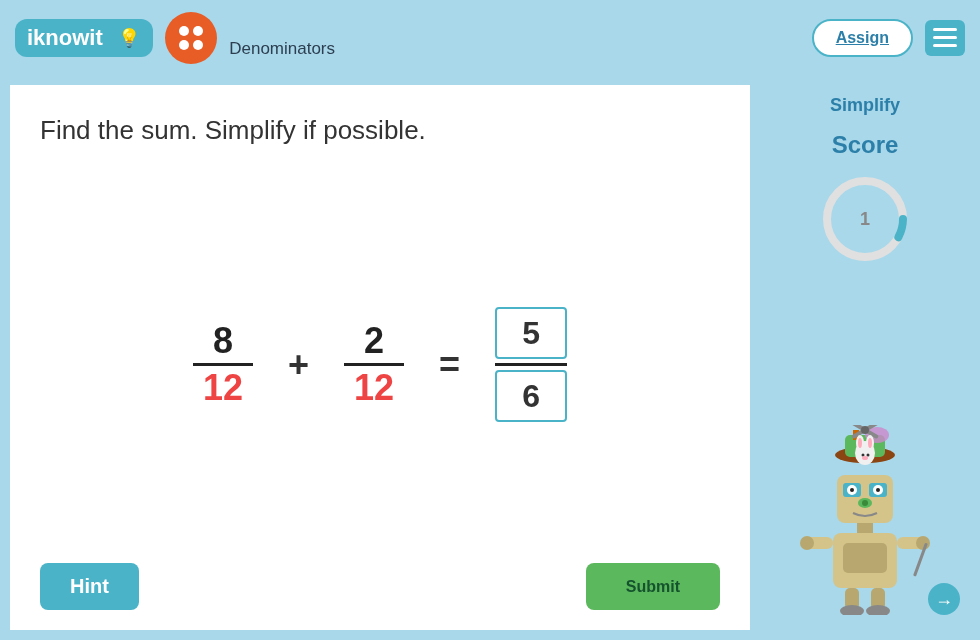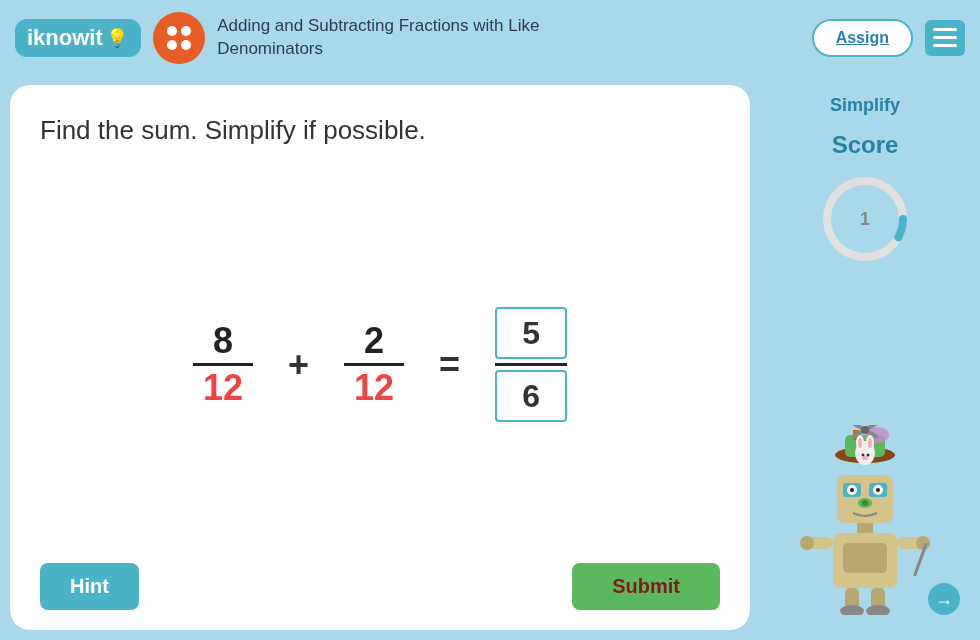--- a/index.html
+++ b/index.html
@@ -20,21 +20,21 @@
       padding: 0 15px;
       gap: 12px;
     }
 
     .logo-box {
       background: #4ab3c8;
       border-radius: 12px;
       padding: 6px 12px;
       display: flex;
       align-items: center;
-      gap: 4px;
+      gap: 16px;
     }
 
     .logo-text {
       color: white;
       font-size: 22px;
       font-weight: bold;
     }
 
     .logo-bulb {
       color: #ffe066;
@@ -113,21 +113,21 @@
       display: flex;
       height: calc(640px - 75px);
       padding: 10px;
       gap: 10px;
     }
 
     
     .left-panel {
       flex: 1;
       background: white;
-      border-radius: 20px;
+      border-radius: 0;
       padding: 30px 30px 20px 30px;
       display: flex;
       flex-direction: column;
       position: relative;
     }
 
     .question-text {
       font-size: 26px;
       color: #333;
       margin-bottom: 30px;
@@ -221,22 +221,22 @@
       font-size: 20px;
       font-weight: bold;
       padding: 12px 30px;
       border: none;
       border-radius: 8px;
       cursor: pointer;
     }
 
     .submit-btn {
       background: #5cb85c;
-      color: #7f1d1d;
-      font-size: 20px;
+      color: #14532d;
+      font-size: 16px;
       font-weight: bold;
       padding: 12px 40px;
       border: none;
       border-radius: 8px;
       cursor: pointer;
     }
 
     
     .right-panel {
       width: 210px;
@@ -336,21 +336,21 @@
   <div class="dice-icon">
     <div class="dice-dots">
       <div class="dice-dot"></div>
       <div class="dice-dot"></div>
       <div class="dice-dot"></div>
       <div class="dice-dot"></div>
     </div>
   </div>
 
   <div class="header-title">
-    <span>Adding and Subtracting Fractions with Like</span><br>
+    <br>
     <span>Denominators</span>
   </div>
 
   <button class="assign-btn">Assign</button>
 
   <button class="menu-btn">
     <div class="menu-line"></div>
     <div class="menu-line"></div>
     <div class="menu-line"></div>
   </button>

